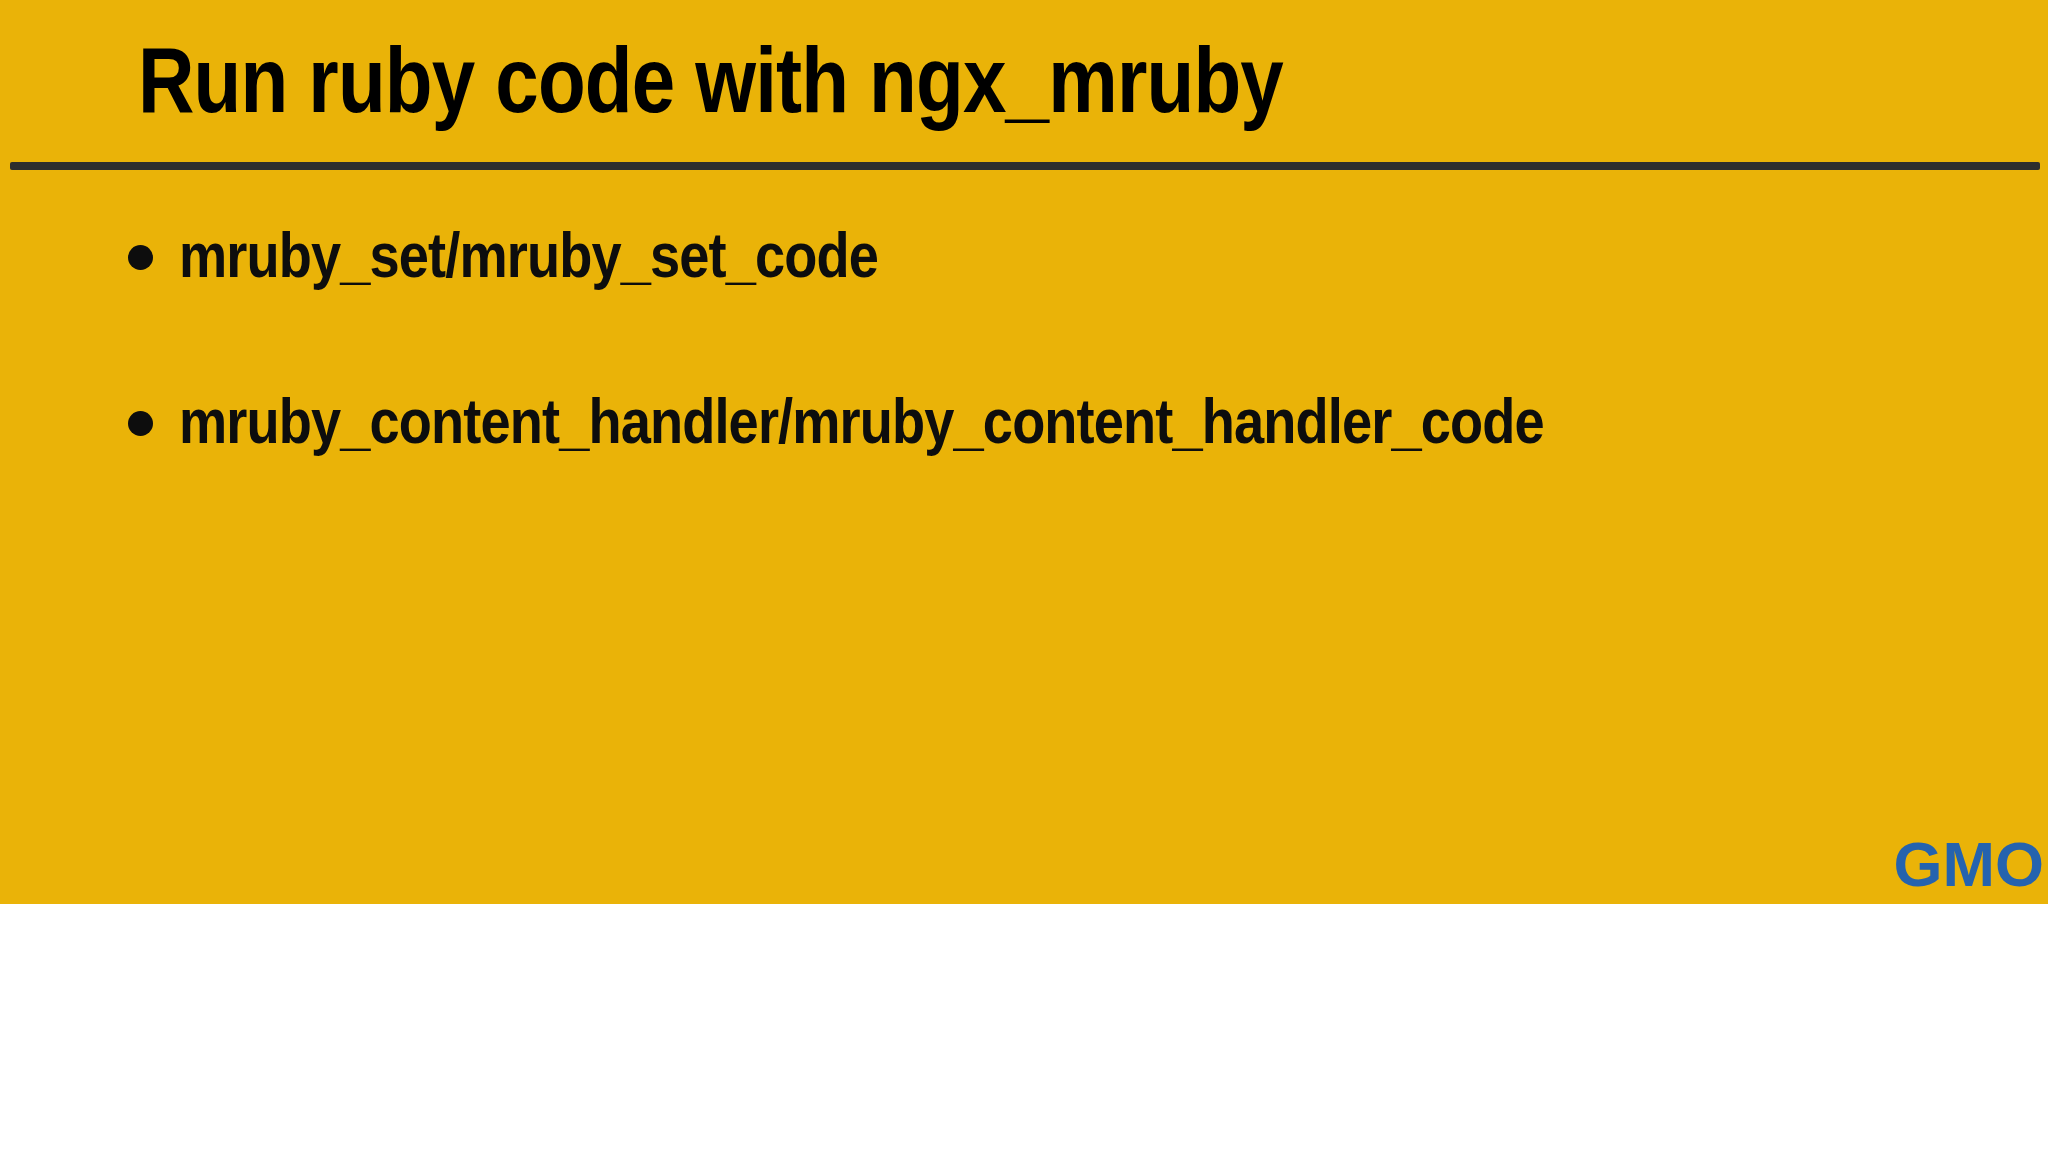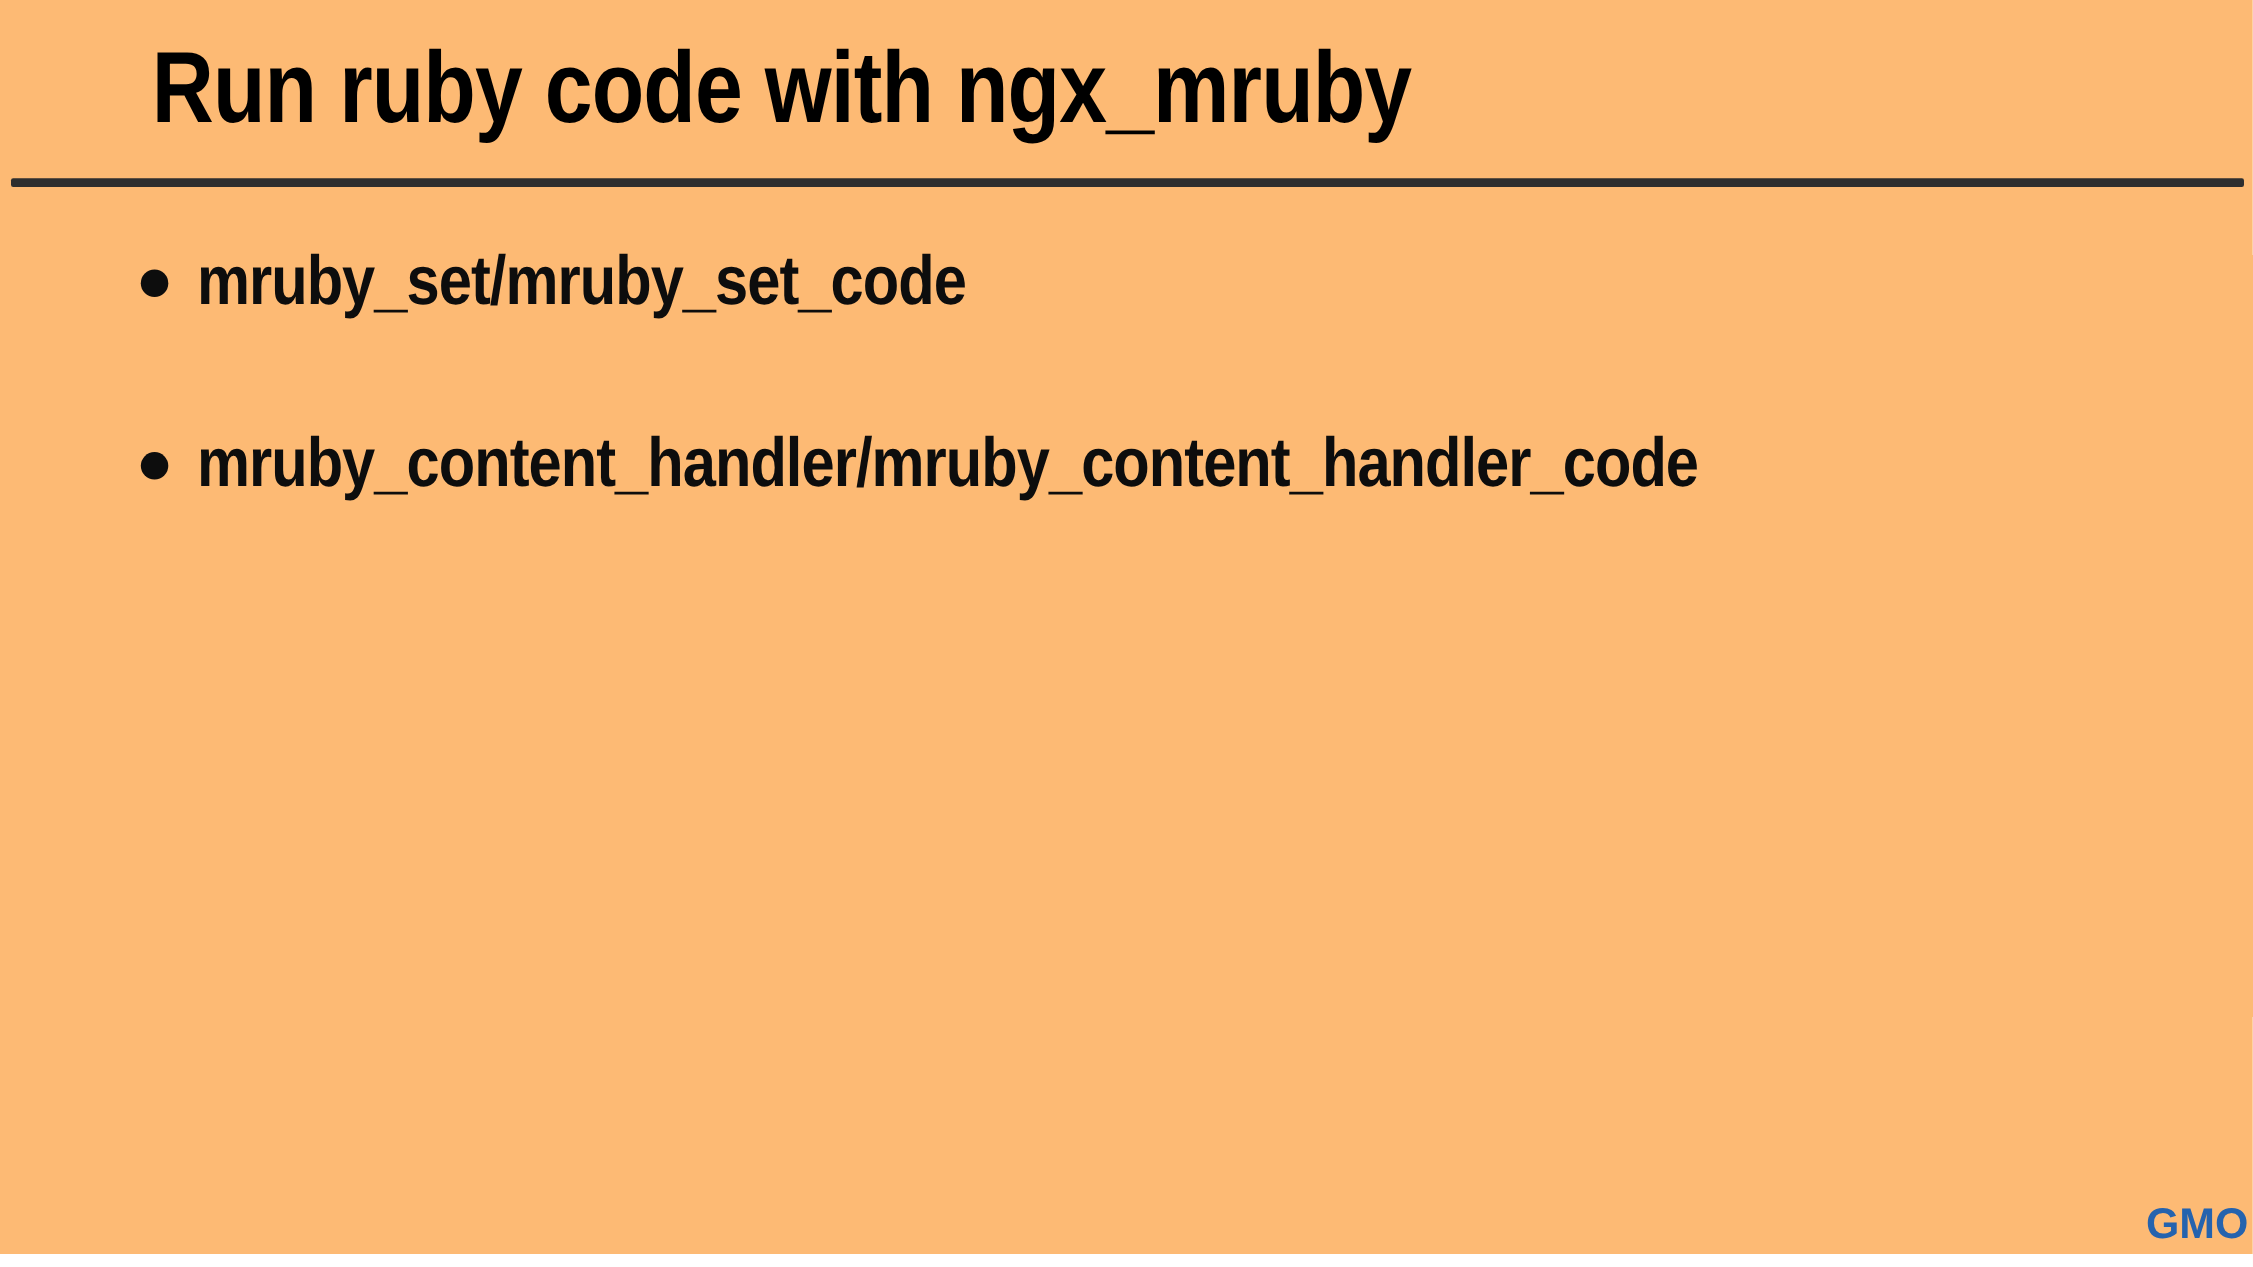--- a/index.html
+++ b/index.html
@@ -6,22 +6,22 @@
   html, body {
     width: 2048px;
     height: 1152px;
     background: #ffffff;
     font-family: "Liberation Sans", sans-serif;
     overflow: hidden;
   }
   .slide {
     position: relative;
     width: 2048px;
-    height: 1140px;
-    background: #fdba74;
+    height: 904px;
+    background: #eab308;
   }
   .slide-title {
     position: absolute;
     left: 138px;
     top: 28px;
     font-size: 92px;
     font-weight: bold;
     color: #000000;
     white-space: nowrap;
     letter-spacing: -1px;
@@ -70,21 +70,21 @@
   }
   .logo {
     position: absolute;
     right: 4px;
     bottom: 8px;
     display: flex;
     align-items: center;
     white-space: nowrap;
   }
   .logo-gmo {
-    font-size: 39px;
+    font-size: 63px;
     font-weight: bold;
     font-family: "Liberation Sans", sans-serif;
     color: #2563ae;
     letter-spacing: 0px;
     line-height: 1;
   }
   .logo-company {
     font-size: 41px;
     font-weight: bold;
     font-family: "DejaVu Sans", sans-serif;

